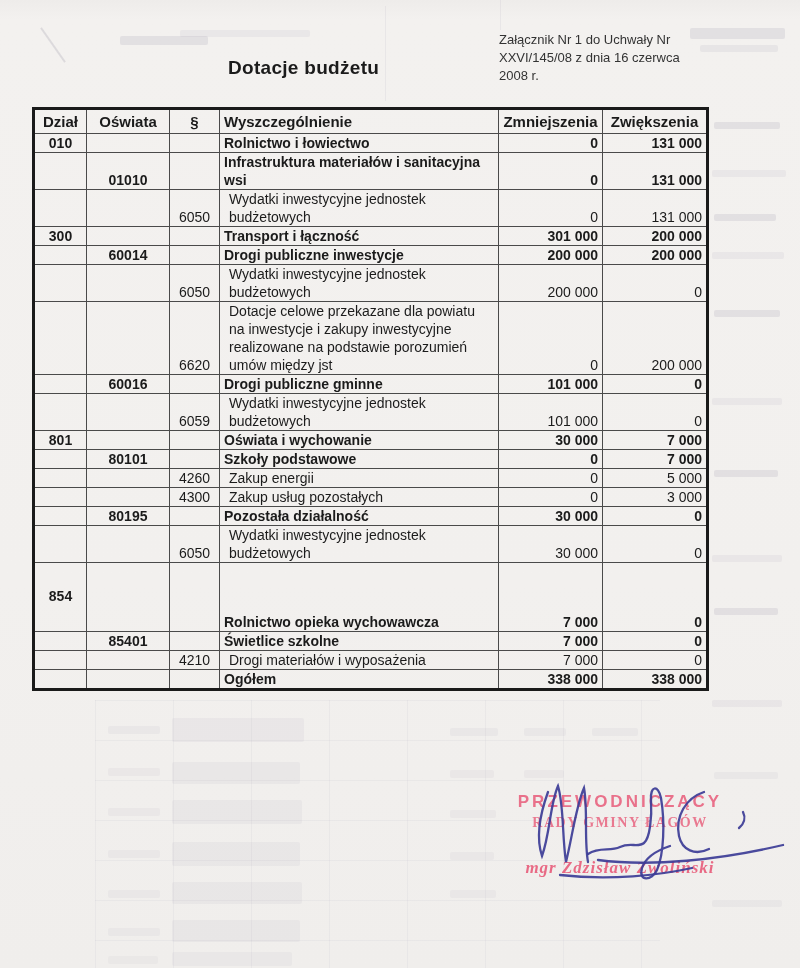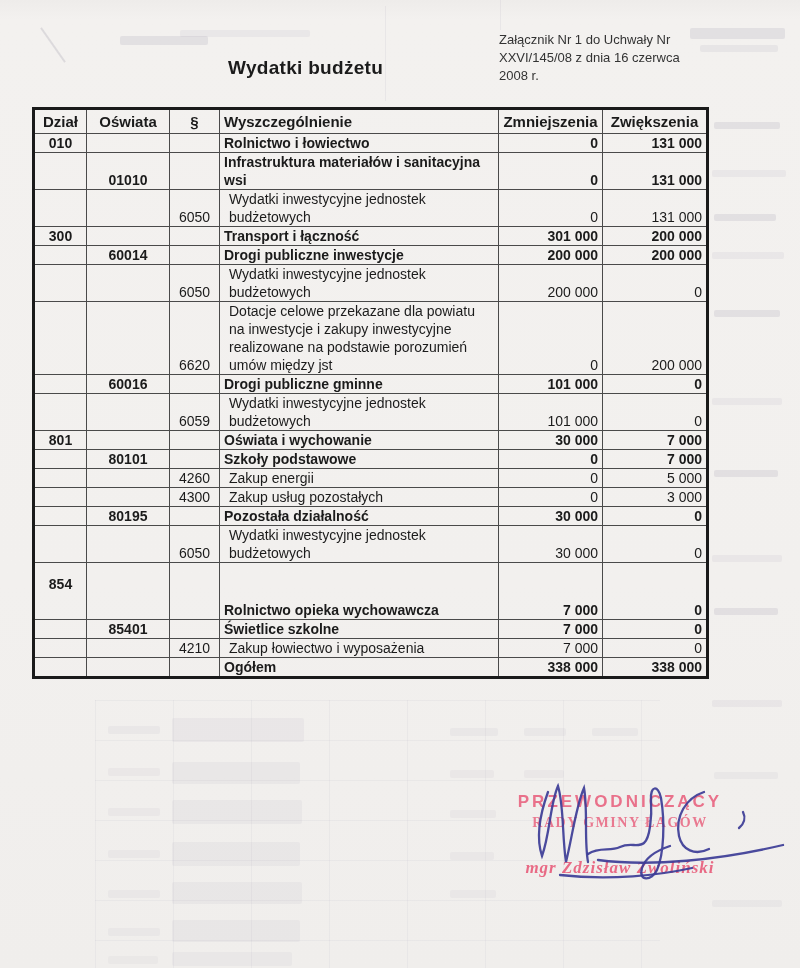--- a/index.html
+++ b/index.html
@@ -40,21 +40,21 @@
                overflow:hidden;}
   table.budget th{height:23px;font-size:15px;font-weight:bold;text-align:center;vertical-align:middle;padding:0 1px;}
   table.budget th.left{text-align:left;padding-left:4px;}
   table.budget td{height:18px;}
   .c-dzial,.c-rozdzial{text-align:center;vertical-align:middle;}
   .c-par{text-align:center;vertical-align:middle;}
   .c-dec,.c-inc{text-align:right;padding-right:5px;}
   tr.b{font-weight:bold;}
   tr:not(.b) .c-name{padding-left:9px;}
   tr.tall td{height:44px;}
-  tr.tall .c-dzial{vertical-align:top;padding-top:12px;}
+  tr.tall .c-dzial{vertical-align:top;padding-top:24px;}
   .c-name{padding-bottom:1px;}
 
   
   .stamp{position:absolute;left:484px;top:792px;width:272px;text-align:center;color:var(--stamp);
          pointer-events:none;}
   .stamp .l1{font-size:17px;font-weight:bold;letter-spacing:3px;opacity:.85;}
   .stamp .l2{font-family:"Liberation Serif",serif;font-size:14px;font-weight:bold;letter-spacing:1.5px;
              margin-top:3px;opacity:.8;}
   .stamp .l3{font-family:"Liberation Serif",serif;font-style:italic;font-weight:bold;font-size:17px;
              letter-spacing:1px;margin-top:27px;opacity:.9;}
@@ -106,21 +106,21 @@
     <div class="blob" style="left:450px;top:852px;width:44px;height:8px;opacity:.45;"></div>
     <div class="blob" style="left:172px;top:882px;width:130px;height:22px;opacity:.5;"></div>
     <div class="blob" style="left:108px;top:890px;width:52px;height:8px;opacity:.45;"></div>
     <div class="blob" style="left:450px;top:890px;width:46px;height:8px;opacity:.45;"></div>
     <div class="blob" style="left:172px;top:920px;width:128px;height:22px;opacity:.5;"></div>
     <div class="blob" style="left:108px;top:928px;width:52px;height:8px;opacity:.45;"></div>
     <div class="blob" style="left:172px;top:952px;width:120px;height:14px;opacity:.45;"></div>
     <div class="blob" style="left:108px;top:956px;width:50px;height:8px;opacity:.4;"></div>
   </div>
 
-  <div class="title">Wydatki budżetu</div>
+  <div class="title">Dotacje budżetu</div>
   <div class="annex">Załącznik Nr 1 do Uchwały Nr
 XXVI/145/08 z dnia 16 czerwca
 2008 r.</div>
 
   <table class="budget">
     <colgroup>
       <col style="width:53px">
         <col style="width:83px">
         <col style="width:50px">
       <col style="width:279px">
@@ -271,21 +271,21 @@
       <td class="c-rozdzial">85401</td>
       <td class="c-par"></td>
       <td class="c-name">Świetlice szkolne</td>
       <td class="c-dec">7 000</td>
       <td class="c-inc">0</td>
     </tr>
         <tr>
       <td class="c-dzial"></td>
       <td class="c-rozdzial"></td>
       <td class="c-par">4210</td>
-      <td class="c-name">Zakup łowiectwo i wyposażenia</td>
+      <td class="c-name">Drogi materiałów i wyposażenia</td>
       <td class="c-dec">7 000</td>
       <td class="c-inc">0</td>
     </tr>
         <tr class="b">
       <td class="c-dzial"></td>
       <td class="c-rozdzial"></td>
       <td class="c-par"></td>
       <td class="c-name">Ogółem</td>
       <td class="c-dec">338 000</td>
       <td class="c-inc">338 000</td>

